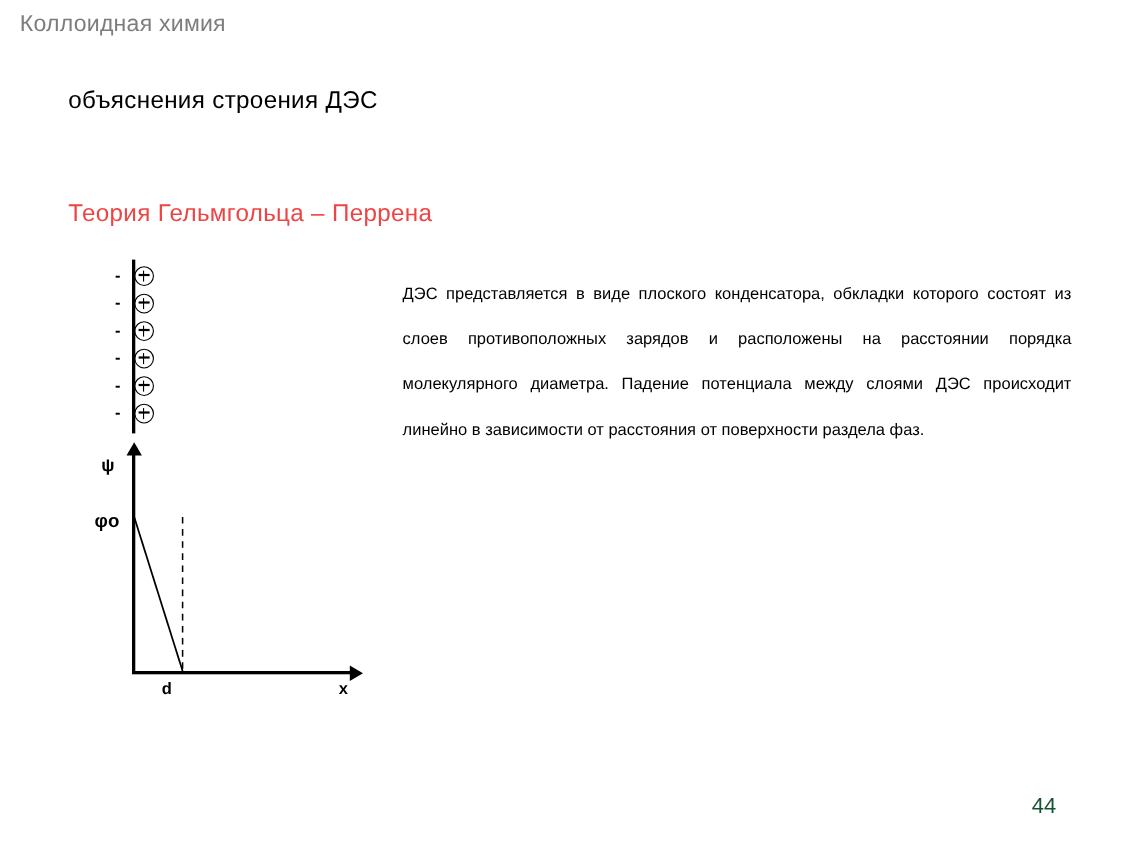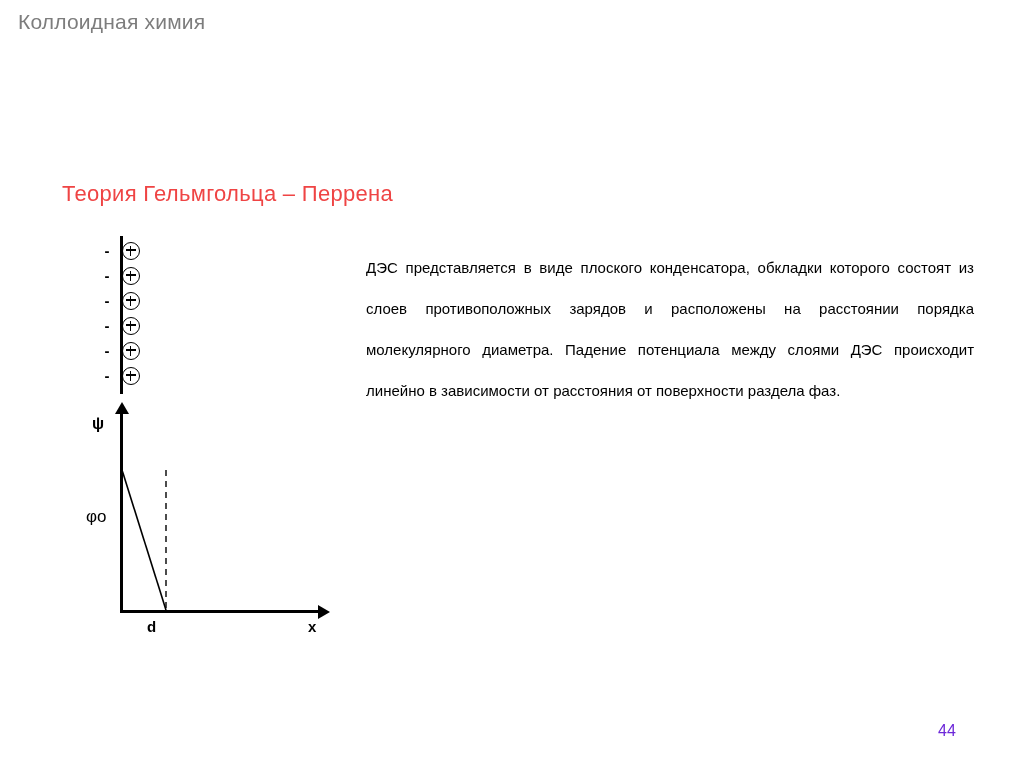--- a/index.html
+++ b/index.html
@@ -168,22 +168,21 @@
     left: 12px;
     top: 183px;
     font-size: 16px;
     font-weight: bold;
   }
   .label-phi {
     position: absolute;
     left: 6px;
     top: 232px;
     font-size: 17px;
-    font-weight: normal;
-    margin-top: 43px;
+    font-weight: bold;
   }
   .label-d {
     position: absolute;
     left: 67px;
     top: 386px;
     font-size: 15px;
     font-weight: bold;
   }
   .label-x {
     position: absolute;
@@ -197,31 +196,32 @@
     position: absolute;
     left: 0; top: 0;
     width: 270px;
     height: 420px;
   }
 
   .page-number {
     position: absolute;
     left: 938px;
     top: 722px;
-    font-size: 16px;
-    color: #6d28d9;
+    font-size: 20px;
+    color: #14532d;
   }
 </style>
 </head>
 <body>
 
 <div class="slide">
 
   <div class="header-title">Коллоидная химия</div>
 
+  <div class="subtitle">объяснения строения ДЭС</div>
 
   <div class="theory-title">Теория Гельмгольца – Перрена</div>
 
   <div class="body-text">ДЭС представляется в виде плоского конденсатора, обкладки которого состоят из слоев противоположных зарядов и расположены на расстоянии порядка молекулярного диаметра. Падение потенциала между слоями ДЭС происходит линейно в зависимости от расстояния от поверхности раздела фаз.</div>
 
   <div class="figure">
 
     <div class="charge-rows">
       <div class="charge-row">
         <span class="minus-sign">-</span>

